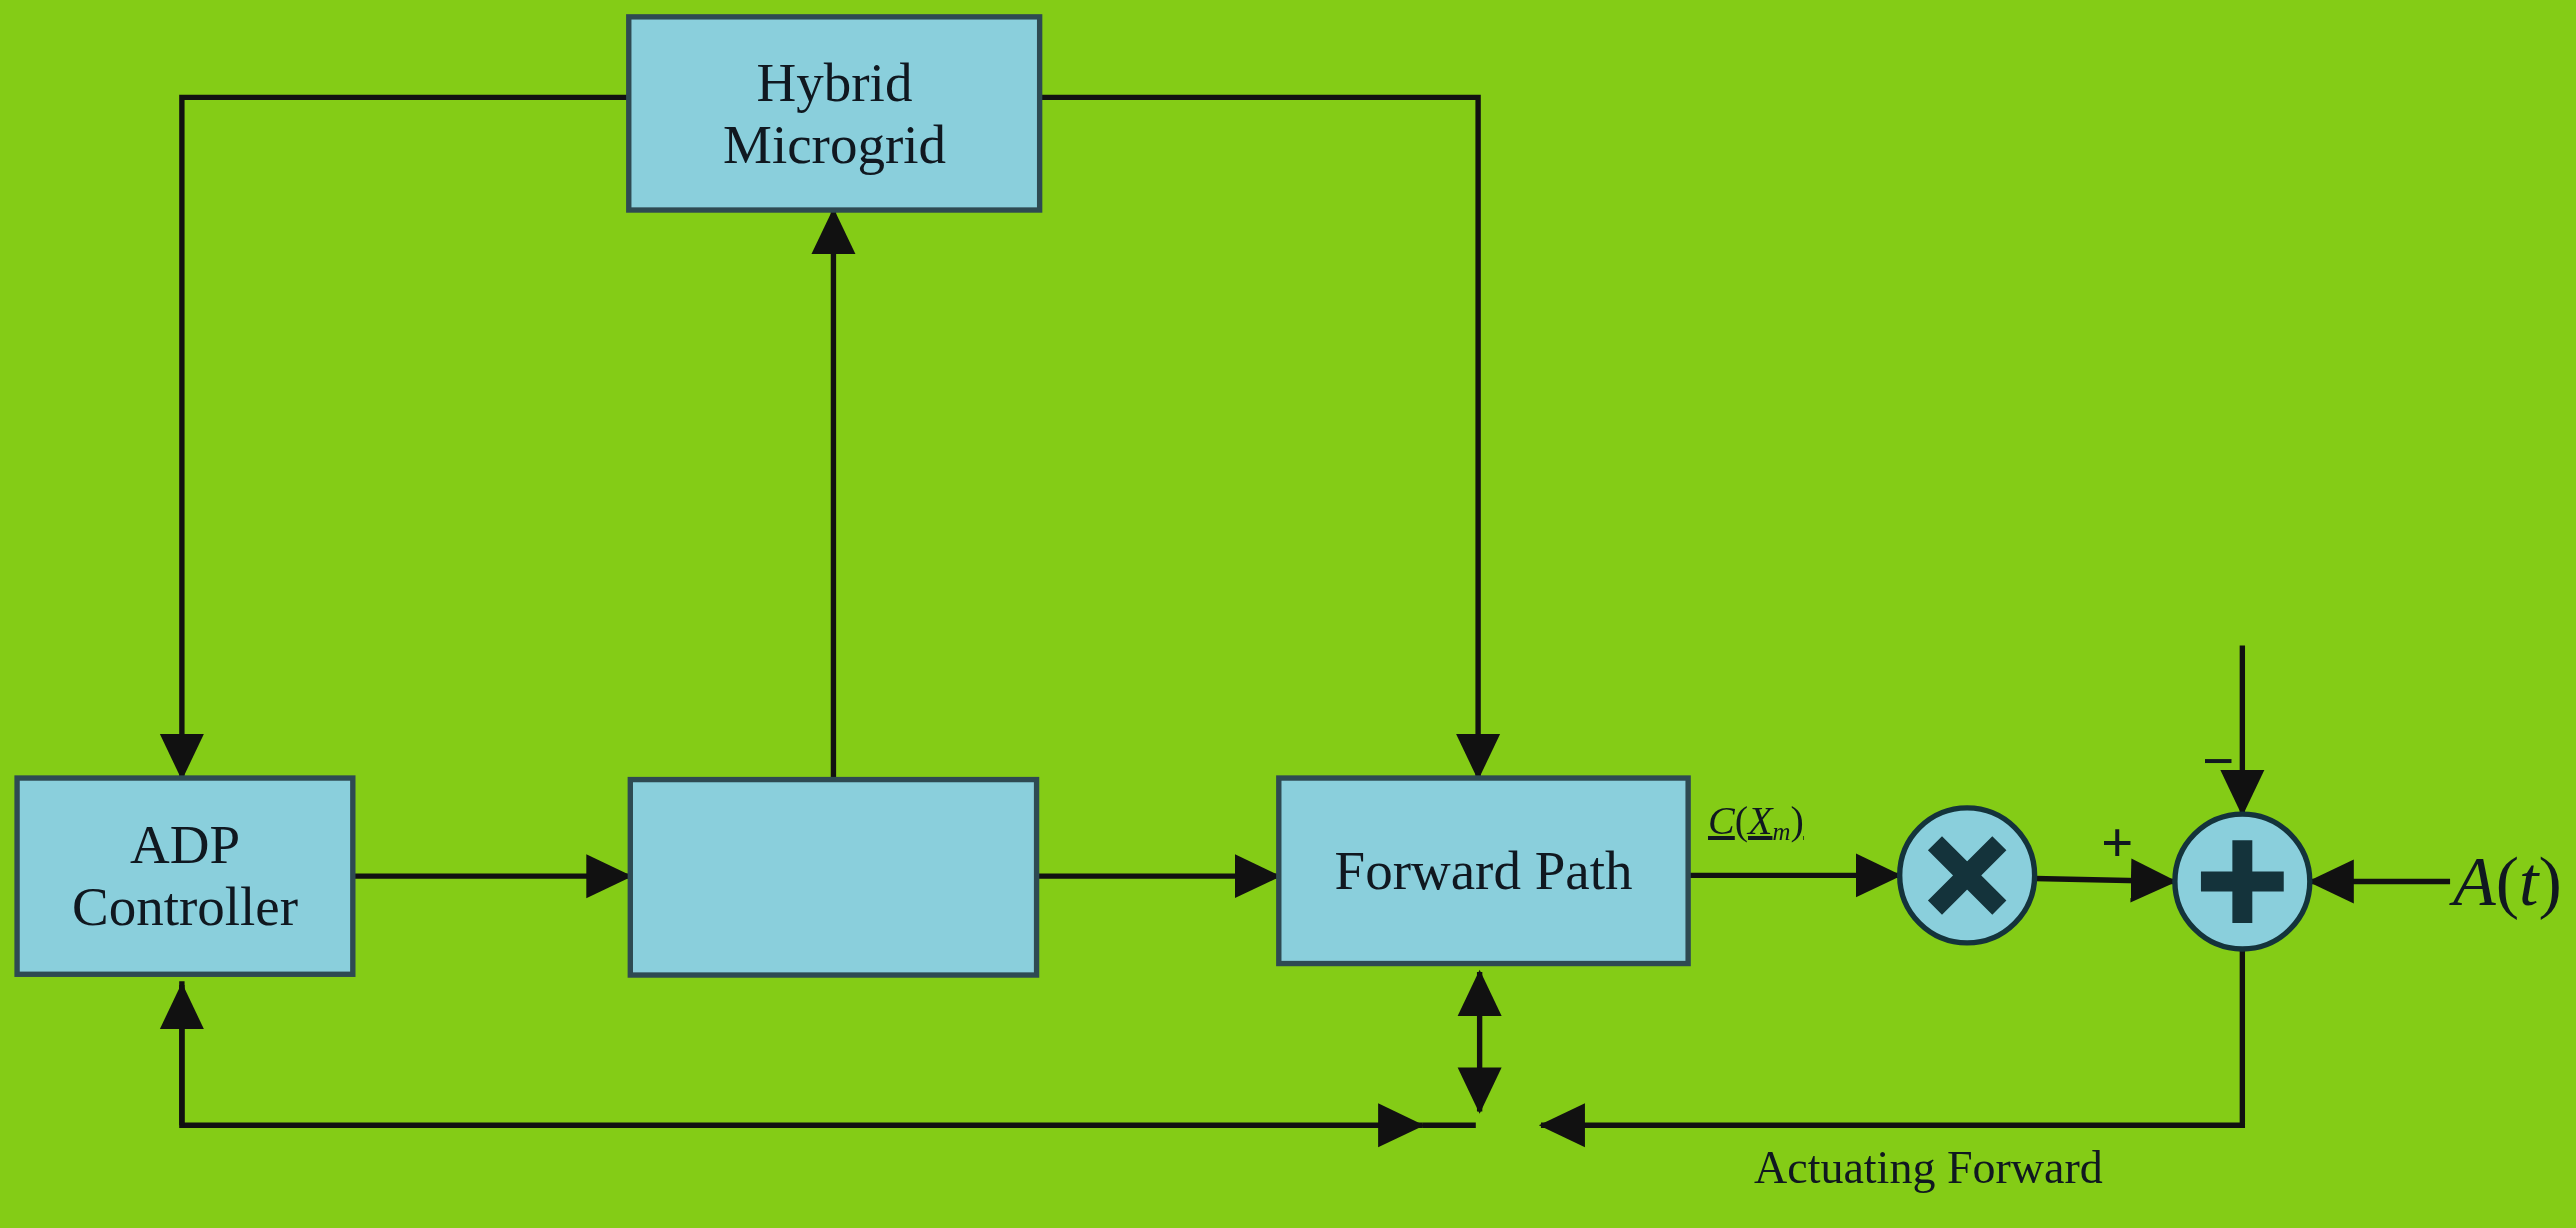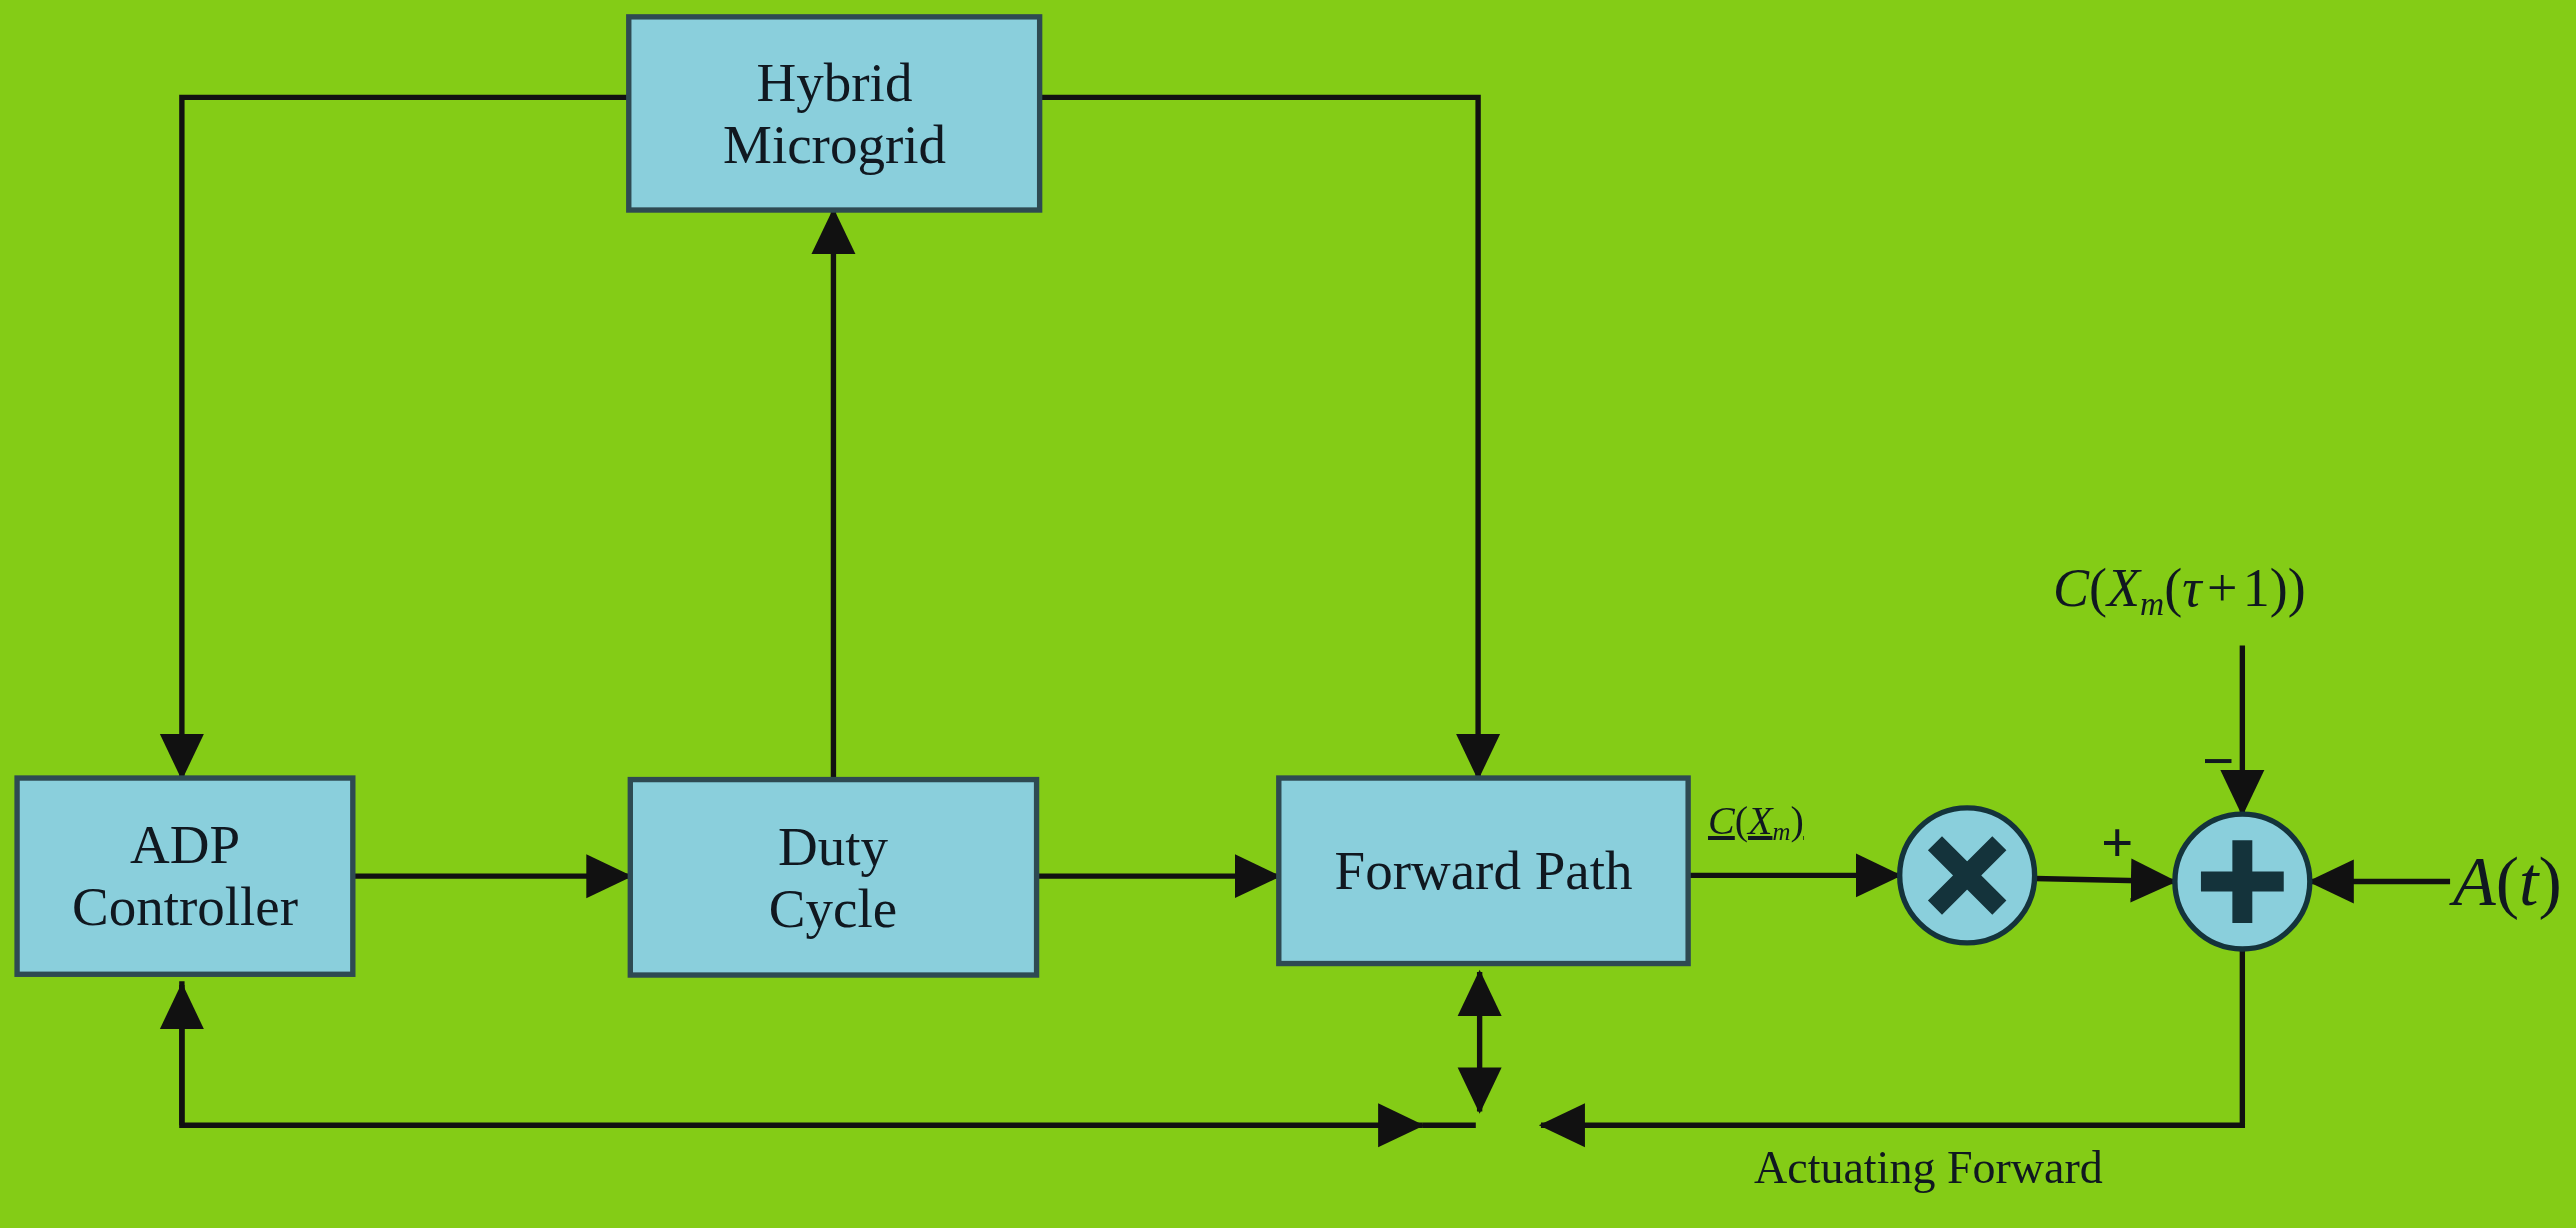--- a/index.html
+++ b/index.html
@@ -165,32 +165,27 @@
       <path d="M2925,1096 L2925,1204 M2871,1150 L2979,1150" stroke="#14333B" stroke-width="26" stroke-linecap="butt"></path>
     </g>
   </svg>
 
   <div class="blk-label" style="left:629px; top:17px; width:411px; height:193px;">Hybrid
 Microgrid</div>
 
   <div class="blk-label" style="left:17px; top:778px; width:336px; height:196px;text-align:center;">ADP
 Controller</div>
 
-  <div class="blk-label" style="left:630px; top:780px; width:406px; height:196px;">Duty
-Cycle</div>
 
   <div class="blk-label" style="left:1279px; top:778px; width:409px; height:186px;">Forward Path</div>
 
   <div class="math-label" id="label-c-xm">
     <span>C</span><span class="paren">(</span><span>X</span><sub>m</sub><span class="paren">)</span>
   </div>
 
-  <div class="math-label" id="label-c-xm-tau">
-    <span>C</span><span class="paren">(</span><span>X</span><sub>m</sub><span class="paren">(</span><span>τ</span><span class="op">+</span><span class="paren">1</span><span class="paren">)</span><span class="paren">)</span>
-  </div>
 
   <div class="math-label" id="label-at">
     <span>A</span><span class="paren">(</span><span>t</span><span class="paren">)</span>
   </div>
 
   <div class="sign-label" id="sign-plus">+</div>
 
   <div class="sign-label" id="sign-minus">−</div>
 
 

